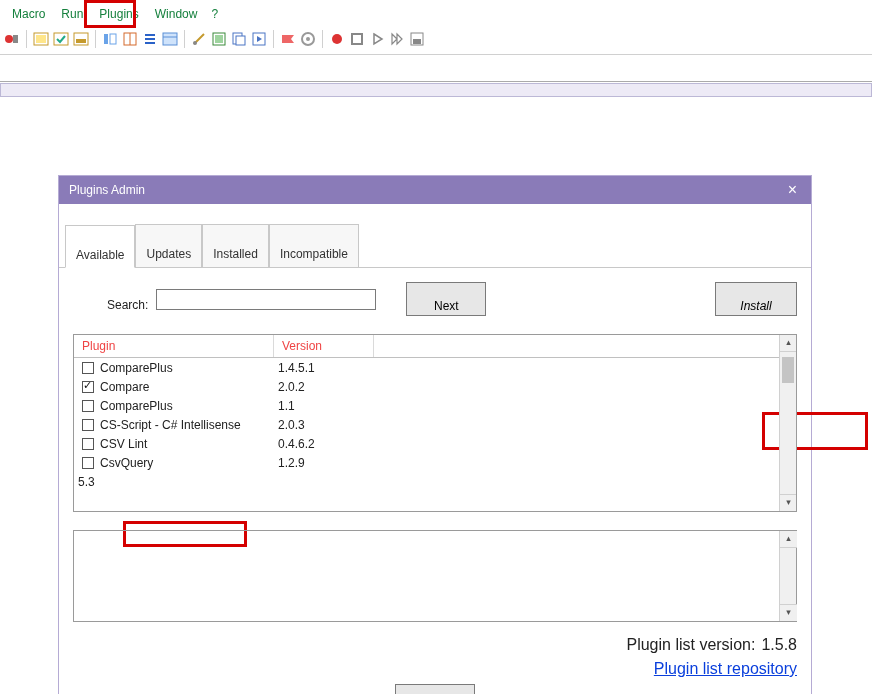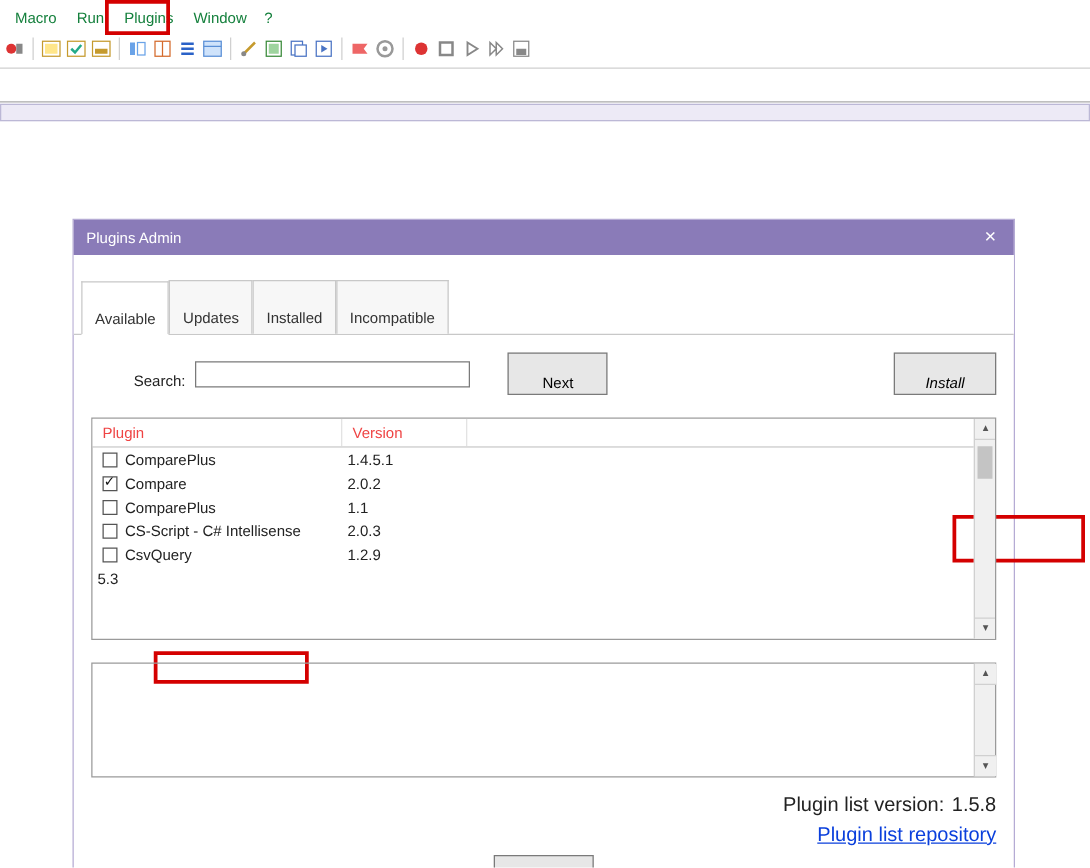--- a/index.html
+++ b/index.html
@@ -407,20 +407,27 @@
             <div class="row">
               <div class="cell-plugin">
                 <span class="chk"></span>
                 <span>CS-Script - C# Intellisense</span>
               </div>
               <div class="cell-version">2.0.3</div>
             </div>
             <div class="row">
               <div class="cell-plugin">
                 <span class="chk"></span>
+                <span>CSV Lint</span>
+              </div>
+              <div class="cell-version">0.4.6.2</div>
+            </div>
+            <div class="row">
+              <div class="cell-plugin">
+                <span class="chk"></span>
                 <span>CsvQuery</span>
               </div>
               <div class="cell-version">1.2.9</div>
             </div>
             <div class="row">
               <div class="cell-version">5.3</div>
             </div>
           </div>
       </div>
       <div class="table-scroll">

